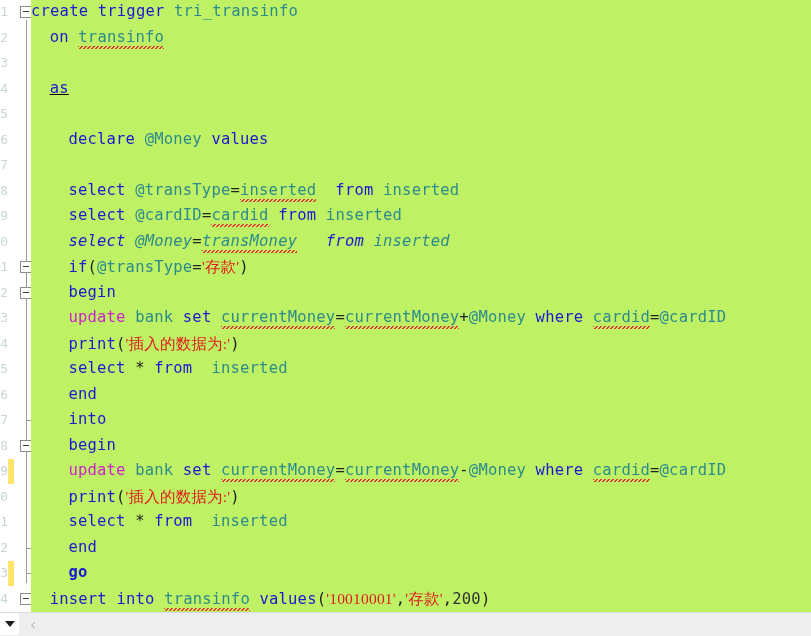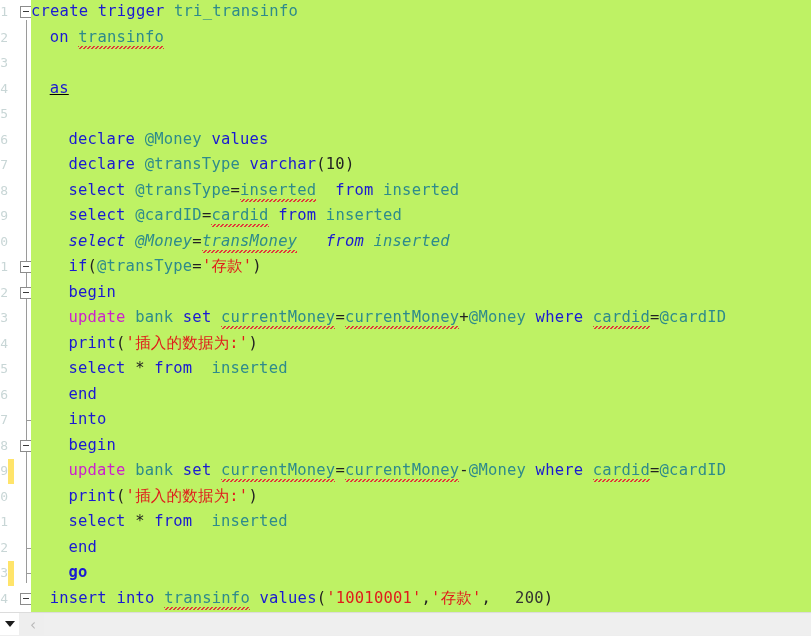--- a/index.html
+++ b/index.html
@@ -119,23 +119,23 @@
     line-height: 25.5px;
     font-family: "DejaVu Sans Mono", "Liberation Mono", monospace;
     font-size: 15.5px;
     white-space: pre;
     letter-spacing: 0.2px;
   }
   .tok { position: relative; }
   .kw   { color: #1a1ad2; }
   .kw2  { color: #cc22cc; }
   .ident{ color: #2e8b8b; }
-  .str  { color: #e01b1b; }
+  .str  { color: #e01b1b; font-family: Liberation Serif, serif; }
   .plain{ color: #222222; }
-  .num  { color: #333333; margin-left: 24px; }
+  .num  { color: #333333; }
 
   
   .squig {
     background-image:
       repeating-linear-gradient(135deg,
         #e23b3b 0px, #e23b3b 1.2px,
         rgba(0,0,0,0) 1.2px, rgba(0,0,0,0) 2.4px);
     background-repeat: repeat-x;
     background-size: 4px 3px;
     background-position: left bottom 0px;
@@ -236,21 +236,20 @@
       <div class="fold-tick" style="top: 547.5px;"></div>
       <div class="fold-tick" style="top: 573px;"></div>
       <div class="fold-box" style="top: 592.5px;"></div>
     </div>
 
   <div id="code-surface">
       <div class="code-line" style="top: -1px; left: 0px;"><span class="tok kw">create</span><span class="tok plain"> </span><span class="tok kw">trigger</span><span class="tok plain"> </span><span class="tok ident">tri_transinfo</span></div>
       <div class="code-line" style="top: 24.5px; left: 18.7px;"><span class="tok kw">on</span><span class="tok plain"> </span><span class="tok ident squig">transinfo</span></div>
       <div class="code-line" style="top: 75.5px; left: 18.7px; text-decoration: underline;"><span class="tok kw">as</span></div>
       <div class="code-line" style="top: 126.5px; left: 37.4px;"><span class="tok kw">declare</span><span class="tok plain"> </span><span class="tok ident">@Money</span><span class="tok plain"> </span><span class="tok kw">values</span></div>
-      <div class="code-line" style="top: 152px; left: 37.4px;"><span class="tok kw">declare</span><span class="tok plain"> </span><span class="tok ident">@transType</span><span class="tok plain"> </span><span class="tok kw">varchar</span><span class="tok plain">(10)</span></div>
       <div class="code-line" style="top: 177.5px; left: 37.4px;"><span class="tok kw">select</span><span class="tok plain"> </span><span class="tok ident">@transType</span><span class="tok plain">=</span><span class="tok ident squig">inserted</span><span class="tok plain">  </span><span class="tok kw">from</span><span class="tok plain"> </span><span class="tok ident">inserted</span></div>
       <div class="code-line" style="top: 203px; left: 37.4px; text-align: center;"><span class="tok kw">select</span><span class="tok plain"> </span><span class="tok ident">@cardID</span><span class="tok plain">=</span><span class="tok ident squig">cardid</span><span class="tok plain"> </span><span class="tok kw">from</span><span class="tok plain"> </span><span class="tok ident">inserted</span></div>
       <div class="code-line" style="top: 228.5px; left: 37.4px; font-style: italic;"><span class="tok kw">select</span><span class="tok plain"> </span><span class="tok ident">@Money</span><span class="tok plain">=</span><span class="tok ident squig">transMoney</span><span class="tok plain">   </span><span class="tok kw">from</span><span class="tok plain"> </span><span class="tok ident">inserted</span></div>
       <div class="code-line" style="top: 254px; left: 37.4px;"><span class="tok kw">if</span><span class="tok plain">(</span><span class="tok ident">@transType</span><span class="tok plain">=</span><span class="tok str">'存款'</span><span class="tok plain">)</span></div>
       <div class="code-line" style="top: 279.5px; left: 37.4px;"><span class="tok kw">begin</span></div>
       <div class="code-line" style="top: 305px; left: 37.4px;"><span class="tok kw2">update</span><span class="tok plain"> </span><span class="tok ident">bank</span><span class="tok plain"> </span><span class="tok kw">set</span><span class="tok plain"> </span><span class="tok ident squig">currentMoney</span><span class="tok plain">=</span><span class="tok ident squig">currentMoney</span><span class="tok plain">+</span><span class="tok ident">@Money</span><span class="tok plain"> </span><span class="tok kw">where</span><span class="tok plain"> </span><span class="tok ident squig">cardid</span><span class="tok plain">=</span><span class="tok ident">@cardID</span></div>
       <div class="code-line" style="top: 330.5px; left: 37.4px;"><span class="tok kw">print</span><span class="tok plain">(</span><span class="tok str">'插入的数据为:'</span><span class="tok plain">)</span></div>
       <div class="code-line" style="top: 356px; left: 37.4px;"><span class="tok kw">select</span><span class="tok plain"> </span><span class="tok plain">*</span><span class="tok plain"> </span><span class="tok kw">from</span><span class="tok plain">  </span><span class="tok ident">inserted</span></div>
       <div class="code-line" style="top: 381.5px; left: 37.4px;"><span class="tok kw">end</span></div>
       <div class="code-line" style="top: 407px; left: 37.4px;"><span class="tok kw">into</span></div>

